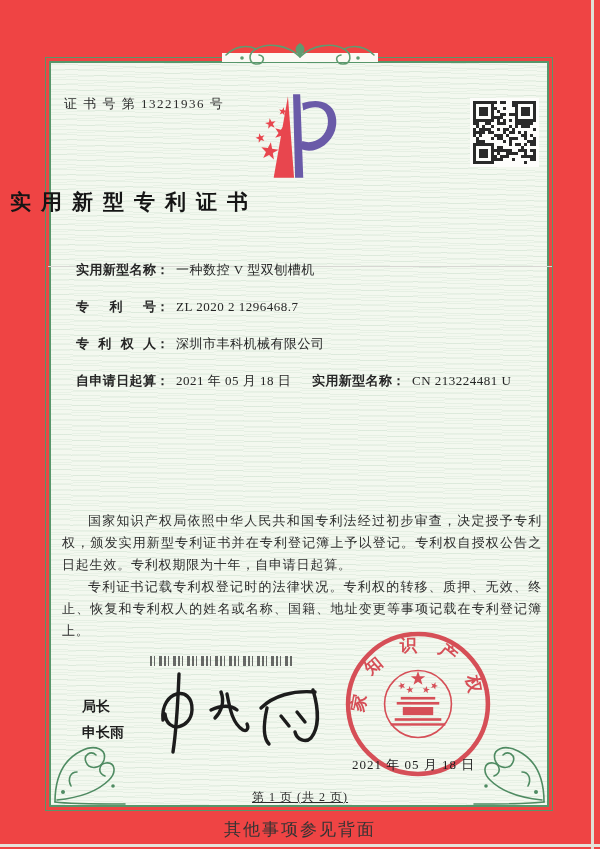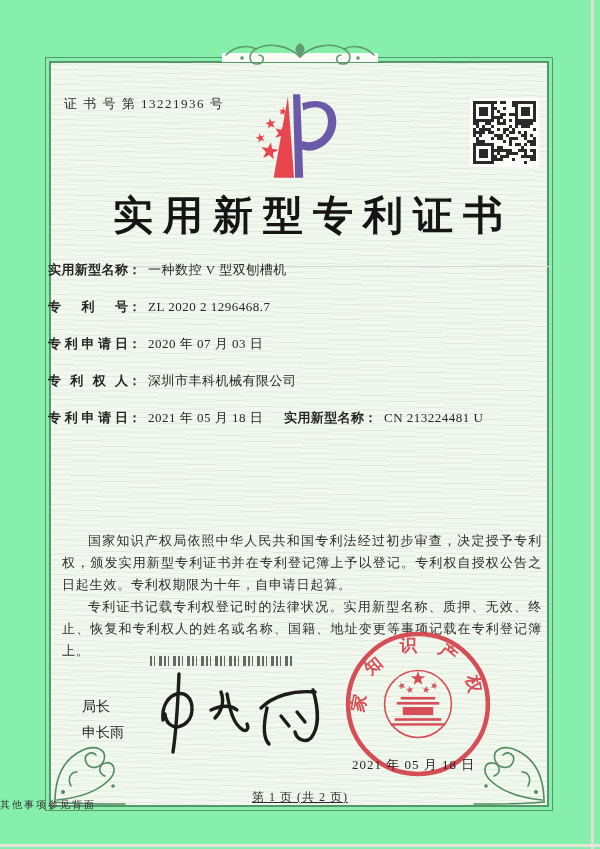--- a/index.html
+++ b/index.html
@@ -1,19 +1,19 @@
 <!DOCTYPE html>
 <html><head>
 <meta charset="utf-8">
 <style>
   * { margin:0; padding:0; box-sizing:border-box; }
   body { background:#e8e6df; font-family:"Liberation Serif","DejaVu Serif",serif; }
   .sheet {
     position:relative; width:600px; height:849px; margin:0 auto;
-    background:#86efac; overflow:hidden;
+    background:#ef4444; overflow:hidden;
   }
   .scan-edge-r { position:absolute; right:6px; top:0; bottom:0; width:3px; background:#e0ded4; }
   .scan-edge-b { position:absolute; left:0; right:0; bottom:2px; height:3px; background:#e6e4da; }
 
   
   .frame { position:absolute; left:45px; top:57px; width:508px; height:754px;
            border:1px solid #57966a; padding:3px; z-index:1; }
   .frame-inner { width:100%; height:100%; border:2px solid #57966a;
     background-color:#f3f8ef;
     background-image:
@@ -29,57 +29,57 @@
   .orn-br { left:468px; top:726px; transform:scaleX(-1); }
 
   .cert-no { position:absolute; left:64px; top:95px; z-index:4;
     font-size:13px; letter-spacing:1.5px; color:#2b2b2b; }
 
   .logo { position:absolute; left:240px; top:90px; width:102px; height:92px; z-index:4; }
   .qr { position:absolute; left:470px; top:98px; width:69px; height:69px; z-index:4;
     background:#fdfdfb; padding:3px; }
   .qr svg { width:100%; height:100%; display:block; }
 
-  .title { position:absolute; left:16px; right:0; top:188px; z-index:4;
-    text-align:center; font-size:40px; font-weight:700; color:#151515;
+  .title { position:absolute; left:0; right:0; top:188px; z-index:4;
+    text-align:left; font-size:21px; font-weight:700; color:#151515;
     letter-spacing:10px; text-indent:10px; }
 
-  .fields { position:absolute; left:48px; top:261px; width:478px; z-index:4;
+  .fields { position:absolute; left:76px; top:261px; width:478px; z-index:4;
     font-size:13px; color:#262626; }
   .frow { position:relative; height:18px; margin-bottom:19px; white-space:nowrap; }
   .flabel { display:inline-block; width:80px; text-align:justify; text-align-last:justify;
     font-weight:600; }
   .fcolon { font-weight:600; }
   .fvalue { margin-left:7px; letter-spacing:.5px; }
   .fpair2 { position:absolute; left:236px; top:0; }
 
   .paras { position:absolute; left:62px; top:510px; width:480px; z-index:4;
     font-size:13px; line-height:22px; color:#2e2e2e; text-align:justify;
-    letter-spacing:.8px;margin-top:20px; }
+    letter-spacing:.8px; }
   .paras p { text-indent:2em; }
 
   .barcode { position:absolute; left:150px; top:656px; width:142px; height:10px; z-index:4;
     background:repeating-linear-gradient(90deg,#3a3a3a 0 2px,transparent 2px 4px,
       #3a3a3a 4px 5px,transparent 5px 9px,#3a3a3a 9px 12px,transparent 12px 14px);
     opacity:.75; }
 
   .director { position:absolute; left:82px; top:694px; z-index:4;
-    font-size:14px; color:#1f1f1f; line-height:26px; font-weight:400; }
+    font-size:14px; color:#1f1f1f; line-height:26px; font-weight:700; }
 
   .signature { position:absolute; left:145px; top:668px; width:190px; height:92px; z-index:5; }
 
   .seal { position:absolute; left:342px; top:628px; width:152px; height:152px; z-index:6;
     opacity:.92; }
   .seal-date { position:absolute; left:352px; top:756px; z-index:7;
     font-size:13px; color:#1e1e1e; letter-spacing:1px; }
 
   .page-info { position:absolute; left:0; right:0; top:789px; z-index:4;
     text-align:center; font-size:12px; color:#2b2b2b; letter-spacing:1px;text-decoration:underline; }
-  .back-note { position:absolute; left:0; right:0; top:798px; z-index:4;
-    text-align:left; font-size:10px; color:#333; letter-spacing:2px; }
+  .back-note { position:absolute; left:0; right:0; top:818px; z-index:4;
+    text-align:center; font-size:17px; color:#333; letter-spacing:2px; }
 </style>
 </head>
 <body>
 
 <div class="sheet">
 
   <div class="frame">
     <div class="frame-inner"></div>
   </div>
   <div class="faint-rule"></div>
@@ -376,38 +376,35 @@
   <div class="title">实用新型专利证书</div>
 
   <div class="fields">
     <div class="frow">
       <span class="flabel">实用新型名称</span><span class="fcolon">：</span><span class="fvalue">一种数控 V 型双刨槽机</span>
     </div>
     <div class="frow">
       <span class="flabel">专利号</span><span class="fcolon">：</span><span class="fvalue">ZL 2020 2 1296468.7</span>
     </div>
     <div class="frow">
-      <span class="flabel">专利申请日</span><span class="fcolon">：</span><span class="fvalue">2020 年 07 月 03 日</span>
-    </div>
-    <div class="frow">
       <span class="flabel">专利权人</span><span class="fcolon">：</span><span class="fvalue">深圳市丰科机械有限公司</span>
     </div>
     <div class="frow">
       <span>
-        <span class="flabel">专利申请日</span><span class="fcolon">：</span><span class="fvalue">2021 年 05 月 18 日</span>
+        <span class="flabel">自申请日起算</span><span class="fcolon">：</span><span class="fvalue">2021 年 05 月 18 日</span>
       </span>
       <span class="fpair2">
         <span class="flabel">实用新型名称</span><span class="fcolon">：</span><span class="fvalue">CN 213224481 U</span>
       </span>
     </div>
   </div>
 
   <div class="paras">
     <p>国家知识产权局依照中华人民共和国专利法经过初步审查，决定授予专利权，颁发实用新型专利证书并在专利登记簿上予以登记。专利权自授权公告之日起生效。专利权期限为十年，自申请日起算。</p>
-    <p>专利证书记载专利权登记时的法律状况。实用新型名称、质押、无效、终止、恢复和专利权人的姓名或名称、国籍、地址变更等事项记载在专利登记簿上。</p>
+    <p>专利证书记载专利权登记时的法律状况。专利权的转移、质押、无效、终止、恢复和专利权人的姓名或名称、国籍、地址变更等事项记载在专利登记簿上。</p>
   </div>
 
   <div class="barcode"></div>
 
   <div class="director">
     <div>局长</div>
     <div>申长雨</div>
   </div>
 
   <div class="signature">

